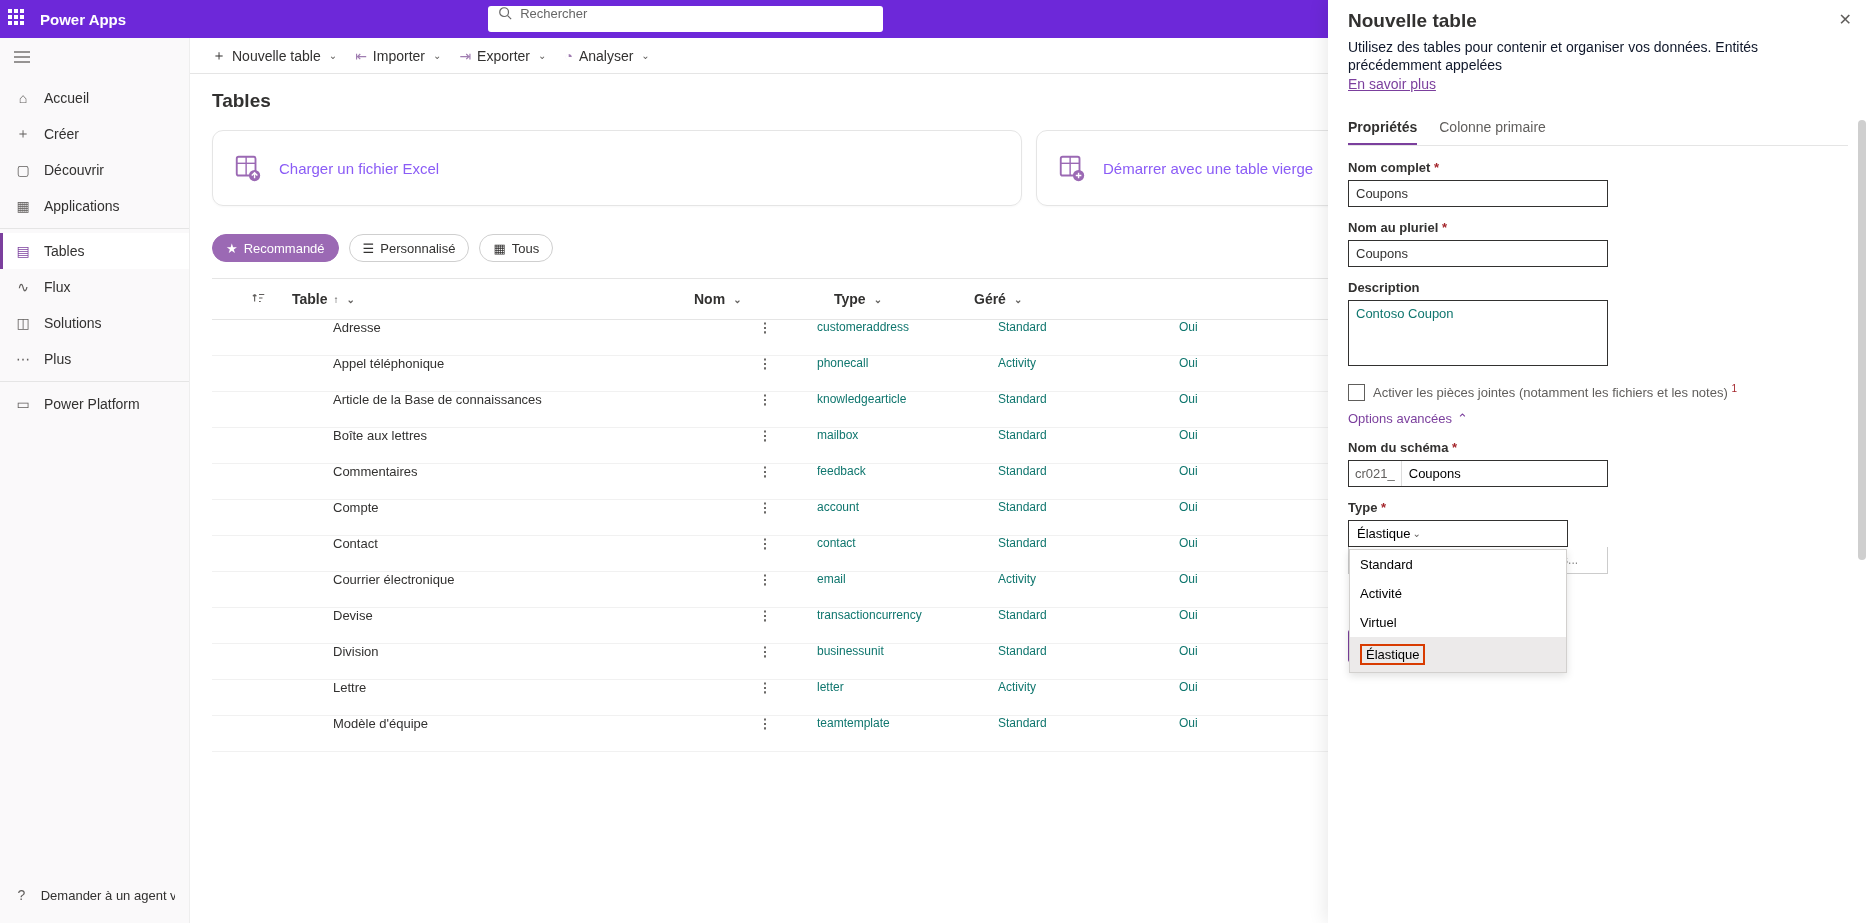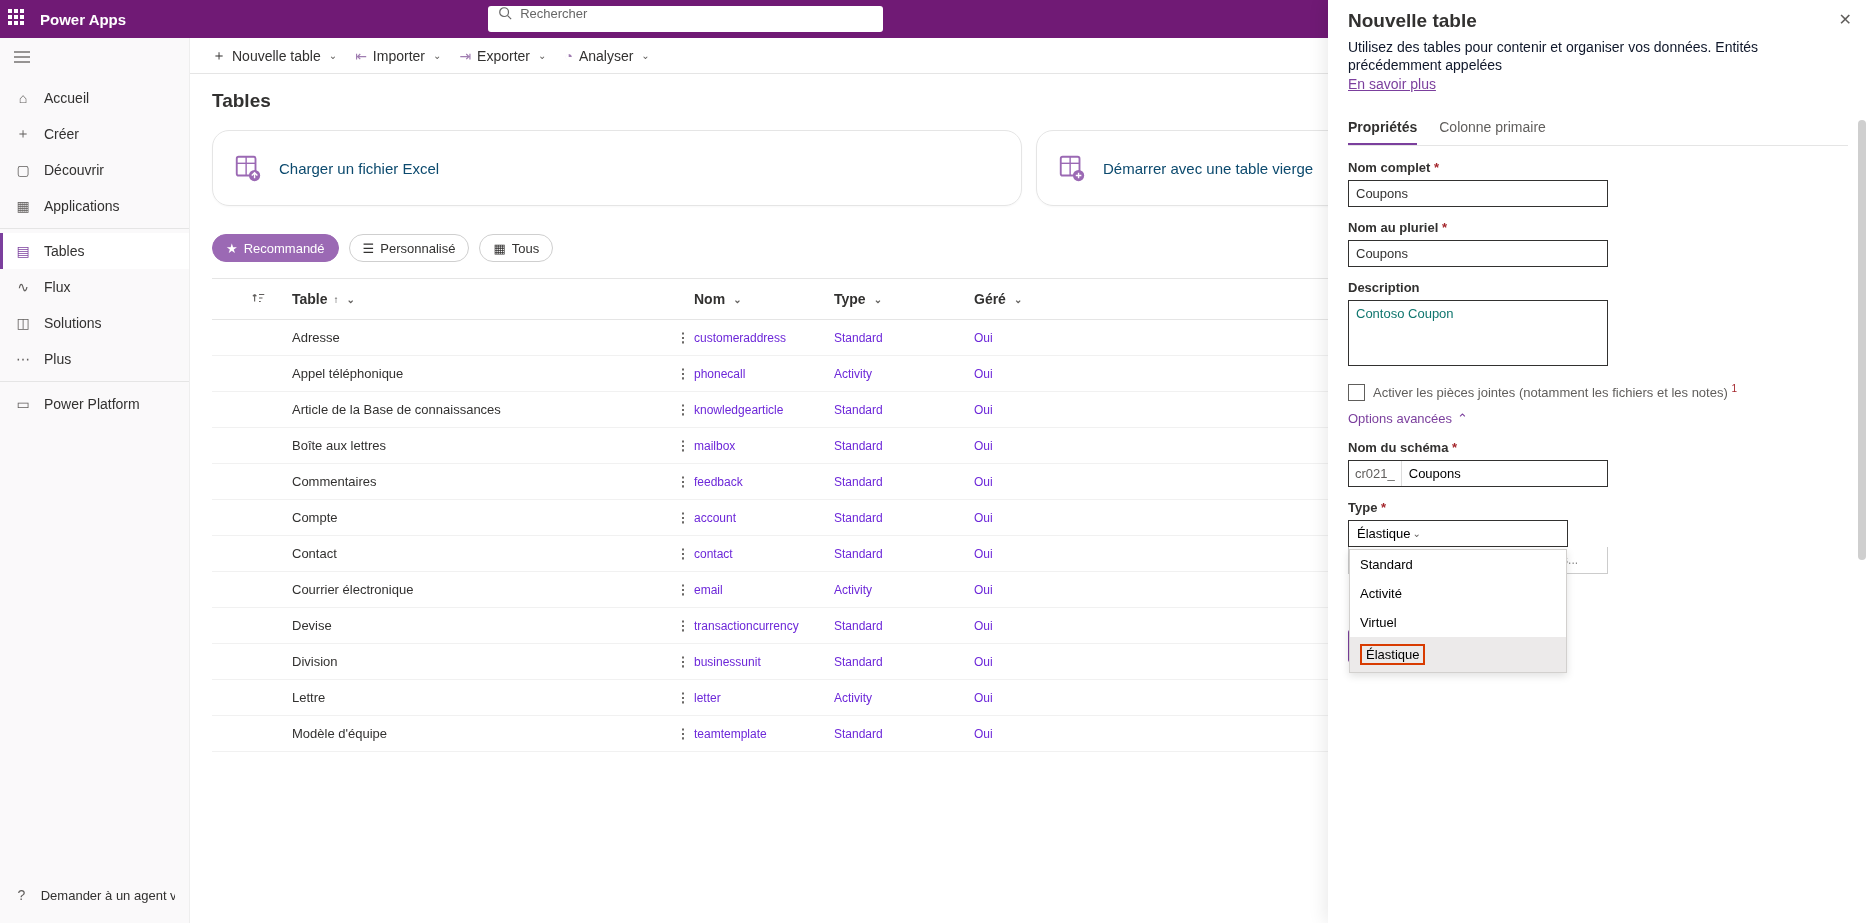--- a/index.html
+++ b/index.html
@@ -1,18 +1,18 @@
 <!DOCTYPE html>
 <html><head>
 <meta charset="utf-8">
 <style>
 * { box-sizing: border-box; margin: 0; padding: 0; font-family: "Segoe UI", Arial, sans-serif; }
 body { width: 1868px; height: 923px; overflow: hidden; background: #fff; position: relative; }
 
-.topbar { height: 38px; background: #701a75; display: flex; align-items: center; color: #fff; padding: 16px 8px; gap: 12px; }
+.topbar { height: 38px; background: #6d28d9; display: flex; align-items: center; color: #fff; padding: 16px 8px; gap: 12px; }
 .waffle { width: 20px; height: 20px; display: grid; grid-template-columns: repeat(3,4px); grid-template-rows: repeat(3,4px); gap: 2px; }
 .waffle span { background: #fff; width: 4px; height: 4px; }
 .app-title { font-size: 15px; font-weight: 600; }
 .search-box { margin-left: 350px; width: 395px; height: 26px; background: #fff; border-radius: 3px; display: flex; padding: 0 10px; color: #666; font-size: 13px; }
 .search-box svg { margin-right: 8px; }
 
 .left-rail { position: absolute; top: 38px; left: 0; width: 190px; height: calc(100% - 38px); background: #faf9fa; border-right: 1px solid #eee; }
 .rail-hamburger { padding: 12px 14px; }
 .rail-item { display: flex; align-items: center; gap: 12px; padding: 9px 14px; font-size: 14px; color: #323130; cursor: pointer; }
 .rail-item.active { border-left: 3px solid #7b3f9d; padding-left: 11px; color: #323130; background: #fff; }
@@ -21,38 +21,38 @@
 .rail-bottom { position: absolute; bottom: 10px; left: 0; right: 0; }
 
 .main { position: absolute; top: 38px; left: 190px; right: 0; bottom: 0; background: #fff; }
 .cmdbar { height: 36px; border-bottom: 1px solid #e5e5e5; display: flex; align-items: center; gap: 18px; padding: 0 22px; font-size: 14px; color: #323130; }
 .cmdbar-item { display: flex; align-items: center; gap: 6px; cursor: pointer; }
 .chev { font-size: 10px; color: #605e5c; margin-left: 2px; }
 
 .page { padding: 16px 22px; }
 .page-title { font-size: 19px; font-weight: 600; color: #323130; margin-bottom: 18px; }
 .cards-row { display: flex; gap: 14px; margin-bottom: 28px; }
-.card { flex: 1; height: 76px; border: 1px solid #e5e5e5; border-radius: 17px; display: flex; align-items: center; gap: 16px; padding: 0 20px; font-size: 15px; color: #0c4a6e; cursor: pointer; box-shadow: 0 1px 2px rgba(0,0,0,.03); }
+.card { flex: 1; height: 76px; border: 1px solid #e5e5e5; border-radius: 11px; display: flex; align-items: center; gap: 16px; padding: 0 20px; font-size: 15px; color: #8b5cf6; cursor: pointer; box-shadow: 0 1px 2px rgba(0,0,0,.03); }
 .card-icon { width: 30px; height: 30px; }
 
 .pills { display: flex; gap: 10px; margin-bottom: 16px; }
 .pill { height: 28px; padding: 0 13px; border: 1px solid #cfcfcf; border-radius: 14px; display: flex; align-items: center; gap: 6px; font-size: 13px; color: #323130; cursor: pointer; background: #fff; }
 .pill.active { background: #9b69b4; border-color: #9b69b4; color: #fff; }
 
 .table-hdr { display: flex; align-items: center; height: 42px; border-top: 1px solid #e5e5e5; border-bottom: 1px solid #e5e5e5; font-size: 14px; color: #323130; font-weight: 600; background: #fff; }
 .col-hdr { display: flex; align-items: center; gap: 6px; }
 .c-ic { width: 80px; padding-left: 40px; }
 .c-tbl { width: 380px; }
 .c-nom { width: 140px; }
 .c-typ { width: 140px; }
 .c-ger { width: 60px; }
 
-.row { display: flex; align-items: center; height: 36px; border-bottom: 1px solid #f1f1f1; font-size: 13px; color: #323130; }
+.row { display: flex; height: 36px; border-bottom: 1px solid #f1f1f1; font-size: 13px; color: #323130; gap: 41px; }
 .row .c-ic { color: #605e5c; }
-.row .c-nom, .row .c-typ, .row .c-ger { color: #6d28d9; font-size: 12px; }
+.row .c-nom, .row .c-typ, .row .c-ger { color: #0f766e; font-size: 12px; }
 .row-menu { width: 22px; text-align: center; color: #605e5c; cursor: pointer; font-weight: bold; }
 
 .panel { position: absolute; top: 0; right: 0; width: 540px; height: 100%; background: #fff; box-shadow: -4px 0 16px rgba(0,0,0,.08); padding: 10px 20px 16px 20px; z-index: 50; overflow: hidden; }
 .panel-close { position: absolute; top: 10px; right: 16px; font-size: 16px; color: #605e5c; cursor: pointer; }
 .panel-title { font-size: 19px; font-weight: 600; color: #323130; margin-bottom: 6px; }
 .panel-sub { font-size: 14px; color: #0f172a; line-height: 1.3; }
 .panel-link { color: #7b3f9d; text-decoration: underline; font-size: 14px; cursor: pointer; display: inline-block; margin-top: 2px; }
 .panel-tabs { display: flex; gap: 22px; border-bottom: 1px solid #e5e5e5; margin-top: 18px; font-size: 14px; color: #605e5c; }
 .panel-tab { padding: 8px 0; cursor: pointer; }
 .panel-tab.active { color: #323130; border-bottom: 2px solid #7b3f9d; font-weight: 600; }

